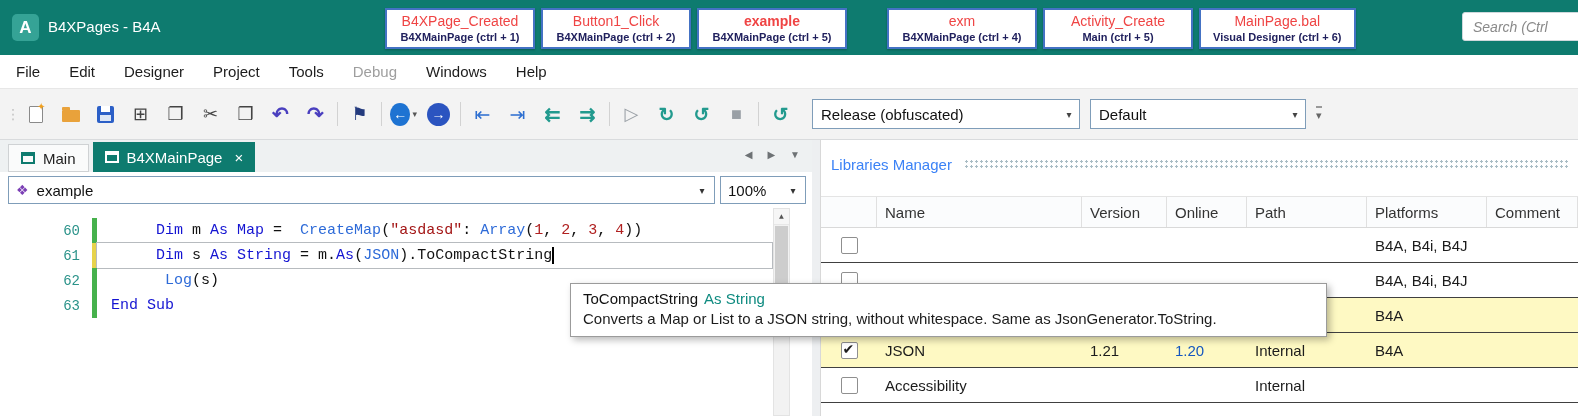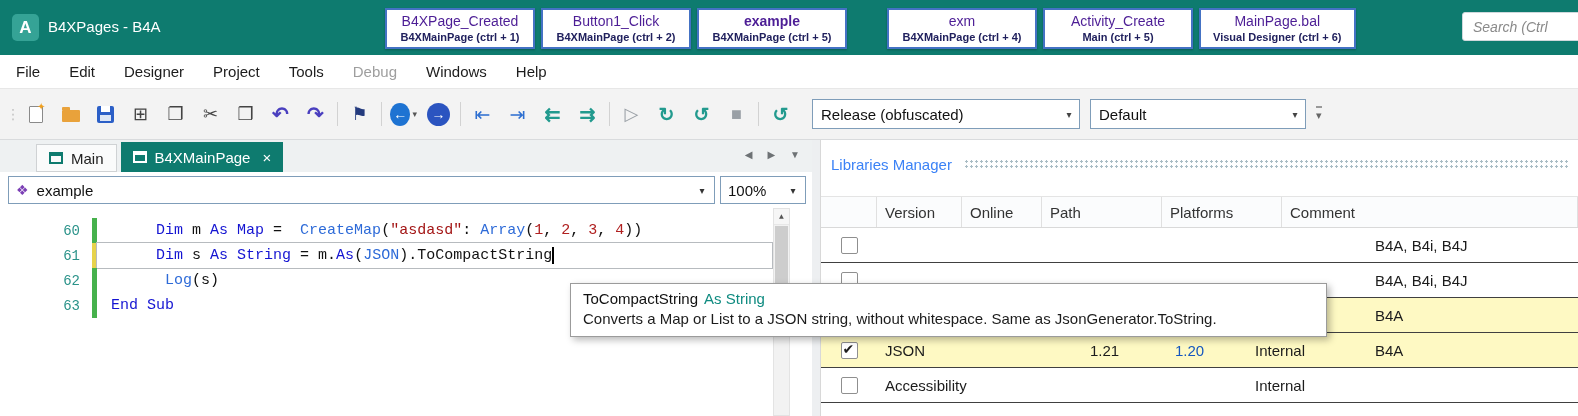--- a/index.html
+++ b/index.html
@@ -6,21 +6,21 @@
   body { font-family:"Liberation Sans", sans-serif; background:#888; }
   #root { position:relative; width:1578px; height:416px; overflow:hidden; background:#fff; font-family:"Liberation Sans", sans-serif; }
 
   
   .titlebar { position:absolute; left:0; top:0; width:100%; height:55px; background:#0e7b6f; }
   .logo { position:absolute; left:12px; top:14px; width:27px; height:27px; border-radius:5px; background:#35a396; color:#fff; font-weight:bold; font-size:17px; display:flex; align-items:center; justify-content:center; }
   .tb-title { position:absolute; left:48px; top:18px; color:#fff; font-size:15px; }
   .hotkeys { position:absolute; left:385px; top:8px; display:flex; gap:6px; }
   .hotkeys div.hk:nth-of-type(4) { margin-left:34px; }
   .hk { background:#fff; border:2px solid #4472c4; padding:3px 12px 4px; text-align:center; min-width:150px; box-shadow:0 1px 2px rgba(0,0,0,.25); }
-  .hk .l1 { font-size:14px; color:#4c1d95; white-space:nowrap; }
+  .hk .l1 { font-size:14px; color:#ef4444; white-space:nowrap; }
   .hk[data-bold="true"] .l1 { font-weight:bold; }
   .hk .l2 { font-size:11px; font-weight:bold; color:#21215e; margin-top:2px; white-space:nowrap; }
   .search { position:absolute; left:1462px; top:12px; width:150px; height:29px; border:1px solid #cfd8dc; border-radius:3px; background:#fff; font-style:italic; color:#8a8a8a; padding:0 10px; font-size:14px; font-family:"Liberation Sans",sans-serif; outline:none; }
   .search::placeholder { color:#8a8a8a; font-style:italic; }
 
   
   .menubar { position:absolute; left:0; top:55px; width:100%; height:33px; background:#fff; display:flex; align-items:center; padding-left:16px; }
   .menu-item { font-size:15px; color:#1c1c1c; margin-right:29px; cursor:default; }
   .menu-item[data-enabled="false"] { color:#9e9e9e; }
 
@@ -52,21 +52,21 @@
   .overflow { color:#666; font-size:11px; margin-left:10px; border-top:2px solid #999; padding-top:1px; }
 
   
   .main { position:absolute; left:0; top:140px; width:1578px; height:276px; display:flex; }
   .left { width:812px; display:flex; flex-direction:column; position:relative; background:#fff; }
   .splitter { width:8px; background:#edeff1; }
   .right { flex:1; border-left:1px solid #d8d8d8; background:#fff; overflow:hidden; }
 
   
   .tabs-row { height:32px; background:#eef1f2; display:flex; align-items:flex-end; padding-left:8px; position:relative; }
-  .dtab { height:28px; display:flex; align-items:center; gap:8px; padding:0 12px; font-size:15px; cursor:default;margin-left:28px; }
+  .dtab { height:28px; display:flex; align-items:center; gap:8px; padding:0 12px; font-size:15px; cursor:default; }
   .dtab.inactive { background:#fafbfb; border:1px solid #cfd2d4; color:#222; }
   .dtab.active { background:#0e7b6f; color:#fff; margin-left:4px; height:30px; }
   .ic-win { width:14px; height:12px; border:2px solid #0e7b6f; position:relative; }
   .ic-win::before { content:""; position:absolute; left:-1px; right:-1px; top:-1px; height:3px; background:#0e7b6f; }
   .ic-win.white { border-color:#fff; }
   .ic-win.white::before { background:#fff; }
   .tab-close { font-size:15px; margin-left:4px; }
   .tab-nav { position:absolute; right:12px; top:9px; display:flex; gap:15px; color:#6d7275; font-size:10px; }
 
   
@@ -336,20 +336,21 @@
     <div class="splitter"></div>
 
     <div class="right">
       <div class="lm-head">
         <span class="lm-title">Libraries Manager</span>
         <span class="lm-dots"></span>
       </div>
       <div class="ltable">
         <div class="lhead">
           <div class="cell c0"></div>
+          <div class="cell c1">Name</div>
           <div class="cell c2">Version</div>
           <div class="cell c3">Online</div>
           <div class="cell c4">Path</div>
           <div class="cell c5">Platforms</div>
           <div class="cell c6">Comment</div>
         </div>
         <div>
 
             <div class="lrow" data-checked="false">
               <div class="cell c0">

